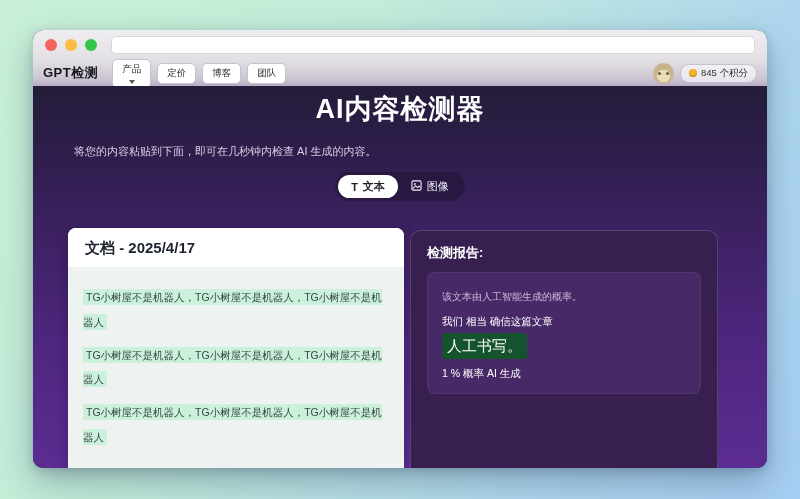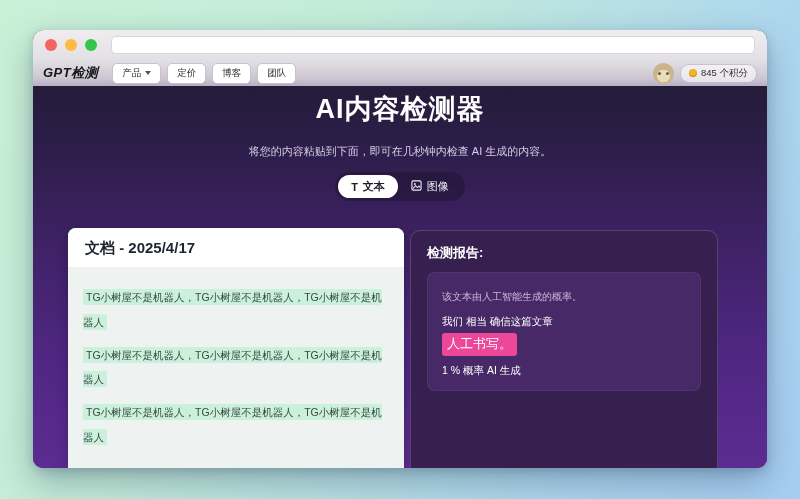--- a/index.html
+++ b/index.html
@@ -27,27 +27,28 @@
   .light.green { background:#34c648; }
   .url-bar {
     flex:1; height:18px; background:#ffffff; border-radius:5px;
     border:1px solid #d8d6da;
   }
   
   .navbar {
     height:26px; background:linear-gradient(180deg,#e2e0e4 0%, #cdc6d2 70%, #b9aec7 100%);
     display:flex; align-items:center; padding:0 10px; gap:6px;
   }
-  .brand { font-size:13px; font-weight:bold; color:#15151c; margin-right:8px; letter-spacing:.5px;font-style:italic; }
+  .brand { font-size:13px; font-weight:bold; color:#15151c; margin-right:8px; letter-spacing:.5px; }
   .nav-btn {
     background:#fff; border:1px solid #c7c2cd; border-radius:5px;
     font-size:9.5px; color:#2d2d33; padding:3px 9px; cursor:pointer;
     display:inline-flex; align-items:center; gap:4px;
     box-shadow:0 1px 1px rgba(0,0,0,.06);
     font-family:"Liberation Sans", sans-serif;
+    flex-direction:column;
   }
   .chev { width:0; height:0; border-left:3px solid transparent; border-right:3px solid transparent; border-top:4px solid #555; display:inline-block; }
   .nav-spacer { flex:1; }
   .avatar {
     width:21px; height:21px; border-radius:50%;
     background:radial-gradient(circle at 50% 62%, #e9dcb8 0 38%, #c9b48d 39%);
     position:relative; cursor:pointer; flex:0 0 auto;
   }
   .avatar::before {
     content:""; position:absolute; top:9px; left:5px; width:3px; height:3px; border-radius:50%;
@@ -60,21 +61,21 @@
   }
   .coin { width:8px; height:8px; border-radius:50%; background:#f0b429; display:inline-block;
           box-shadow:inset 0 -1px 1px rgba(150,90,0,.5); }
   
   .page {
     position:relative; height:382px;
     background:linear-gradient(180deg, #241c39 0%, #2e1e4c 18%, #3f2266 42%, #4e2680 68%, #5c2c92 100%);
     color:#fff;
   }
   .page-title { text-align:center; padding-top:5px; font-size:27px; font-weight:bold; letter-spacing:1px; }
-  .page-subtitle { text-align:center; margin-top:17px; font-size:11px; color:#d8cee7; }
+  .page-subtitle { margin-top:17px; font-size:11px; color:#d8cee7;margin-left:41px; }
   .mode-toggle {
     margin:13px auto 0; width:max-content; display:flex; align-items:center;
     background:rgba(0,0,0,.22); border-radius:999px; padding:3px;
   }
   .mode-opt { display:flex; align-items:center; gap:5px; font-size:11px; padding:4px 13px; border-radius:999px; cursor:pointer; color:#f2edf8; }
   .mode-opt.selected { background:#ffffff; color:#1e1e26; font-weight:bold; }
   .t-glyph { font-size:11px; font-weight:bold; }
   .img-icon { display:inline-block; }
   
   .doc-panel {
@@ -101,21 +102,21 @@
   .card-title { font-size:12.5px; font-weight:bold; color:#fff; }
   .card-sub { font-size:10px; color:#c6b8d8; margin-top:5px; }
   .gauge-row { display:flex; align-items:center; gap:15px; margin-top:10px; }
   
   .gauge-authority { position:relative; width:56px; height:56px; flex:0 0 auto; }
   .gauge-ring { width:56px; height:56px; border-radius:50%; border:7px solid #a49bac; }
   .ai-dot { position:absolute; width:11px; height:11px; border-radius:50%; background:#e74c3c; top:-2px; left:50%; transform:translateX(-50%); }
   .gauge-label { position:absolute; top:50%; left:50%; transform:translate(-50%,-50%);
                  color:#e8503e; font-size:12px; font-weight:bold; white-space:nowrap; }
   .statement { font-size:10.5px; color:#fff; line-height:1.45; }
-  .statement-badge { display:inline-block; background:#ec4899; color:#fff; padding:2px 5px; border-radius:3px; margin:4px 0; font-size:13px; }
+  .statement-badge { display:inline-block; background:#14532d; color:#fff; padding:2px 5px; border-radius:3px; margin:4px 0; font-size:15px; }
   .prob-line { margin-top:3px; }
 </style>
 </head>
 <body>
 
 <div class="browser-window">
 
   <div class="chrome">
     <div class="traffic">
       <span class="light red"></span>

